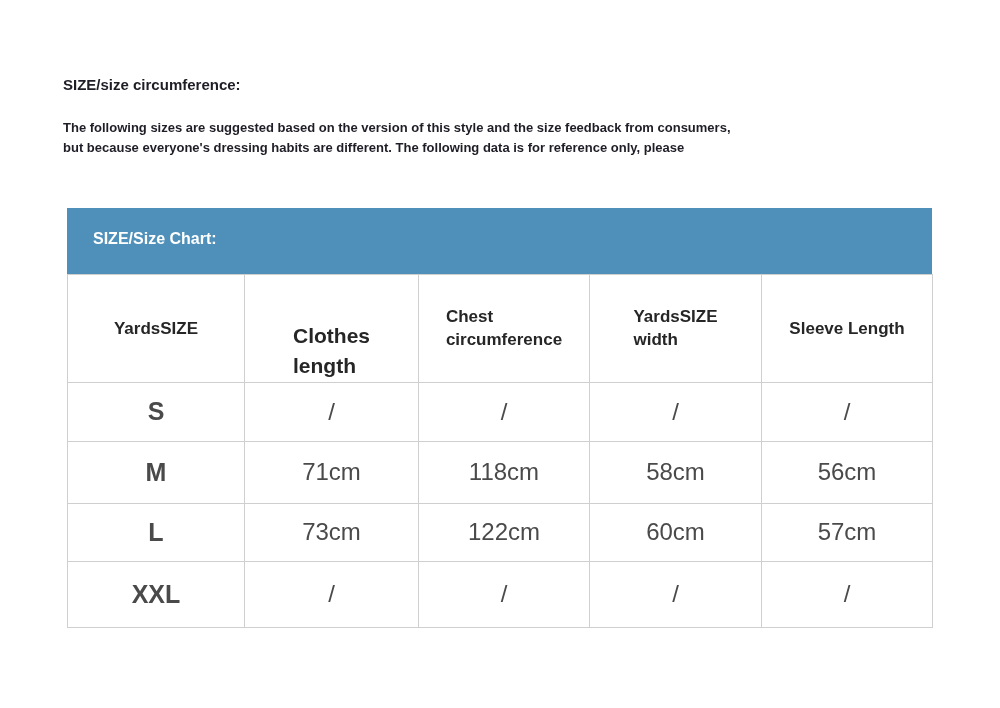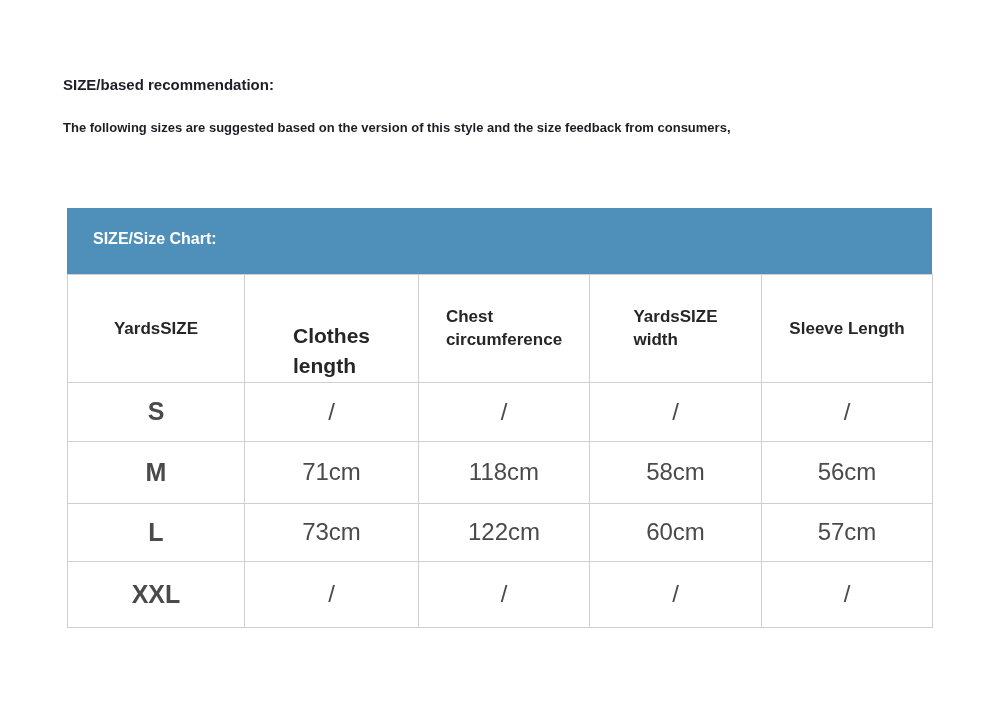--- a/index.html
+++ b/index.html
@@ -86,24 +86,25 @@
     font-weight: 400;
   }
   .size-table td.size-label {
     font-size: 25px;
     font-weight: 600;
   }
 </style>
 </head>
 <body>
 
-<div class="page-title">SIZE/based recommendation:</div>
+<div class="page-title">SIZE/size circumference:</div>
 
 <div class="description">
   <div>The following sizes are suggested based on the version of this style and the size feedback from consumers,</div>
+  <div>but because everyone's dressing habits are different. The following data is for reference only, please</div>
 </div>
 
 <div class="chart-header-bar">
   <span class="bar-label">SIZE/Size Chart:</span>
 </div>
 
 <table class="size-table">
   <colgroup>
     <col style="width:177px">
     <col style="width:174px">

